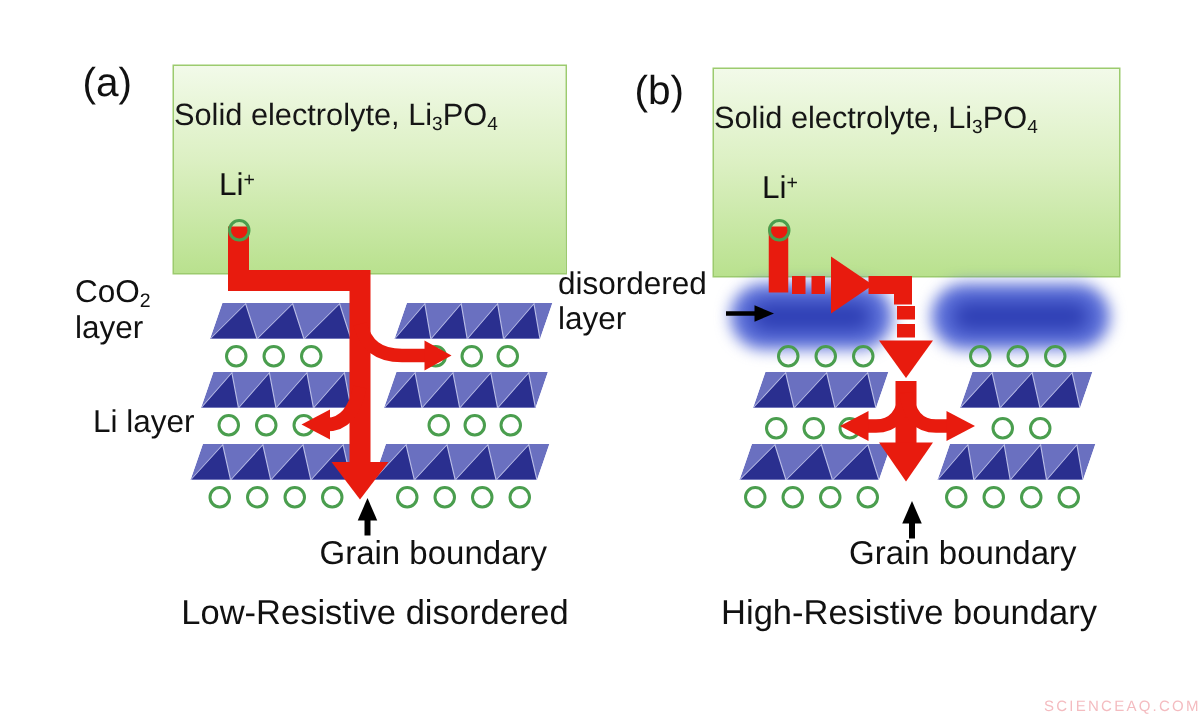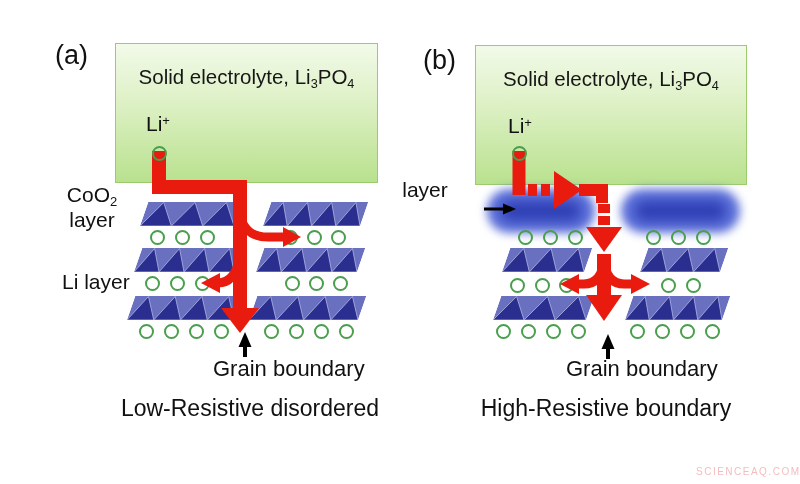--- a/index.html
+++ b/index.html
@@ -10,27 +10,27 @@
     color:#111;
   }
   .panel-letter{position:absolute;font-size:27px;color:#111;}
   .ebox{
     position:absolute;z-index:1;
     background:linear-gradient(180deg,#f2fae9 0%,#dcf0c3 45%,#b9e18e 100%);
     border:1.5px solid #9ccb6e;
     box-sizing:border-box;
   }
   .etext{
-    position:absolute;left:0;right:0;top:21px;text-align:center;
+    position:absolute;left:0;right:0;top:21px;text-align:left;
     font-size:20.5px;white-space:nowrap;color:#161616;
   }
   .sub{font-size:0.62em;vertical-align:-0.28em;}
   .sup{font-size:0.62em;vertical-align:0.45em;}
   .lbl{position:absolute;z-index:5;font-size:21px;line-height:1.08;color:#111;white-space:nowrap;}
-  .lbl.right{text-align:center;white-space:normal;}
+  .lbl.right{text-align:left;white-space:normal;}
   .caption{position:absolute;z-index:5;font-size:23px;text-align:center;white-space:nowrap;}
   .gb-label{position:absolute;z-index:5;font-size:22px;white-space:nowrap;}
   #figure-layer{position:absolute;left:0;top:0;width:800px;height:484px;z-index:2;}
   #top-layer{position:absolute;left:0;top:0;width:800px;height:484px;z-index:4;pointer-events:none;}
   .overlay{position:absolute;left:0;top:0;z-index:3;pointer-events:none;}
   .strip{position:absolute;transform:skewX(-19deg);transform-origin:0 100%;}
   .ion{
     position:absolute;width:15px;height:15px;border-radius:50%;
     box-sizing:border-box;border:2px solid #4a9e4e;
     background:radial-gradient(circle at 35% 30%,#eefaе8 0%,#d2eecb 30%,#8ed08e 75%,#6ebc72 100%);
@@ -213,20 +213,21 @@
 <div class="lbl" style="left:508px;top:115px"><span>Li</span><span class="sup">+</span></div>
 
 <div class="lbl right" style="left:50px;top:184px;width:84px">
   <div><span>CoO</span><span class="sub">2</span></div>
   <div>layer</div>
 </div>
 
 <div class="lbl" style="left:62px;top:271px">Li layer</div>
 
 <div class="lbl right" style="left:372px;top:179px;width:120px">
+  <div>disordered</div>
   <div style="padding-right:14px">layer</div>
 </div>
 
 <div class="gb-label" style="left:213px;top:356px">Grain boundary</div>
 <div class="gb-label" style="left:566px;top:356px">Grain boundary</div>
 
 <div class="caption" style="left:110px;top:395px;width:280px">Low-Resistive disordered</div>
 <div class="caption" style="left:466px;top:395px;width:280px">High-Resistive boundary</div>
 
 <div class="watermark" style="left:696px;top:466px">SCIENCEAQ.COM</div>

